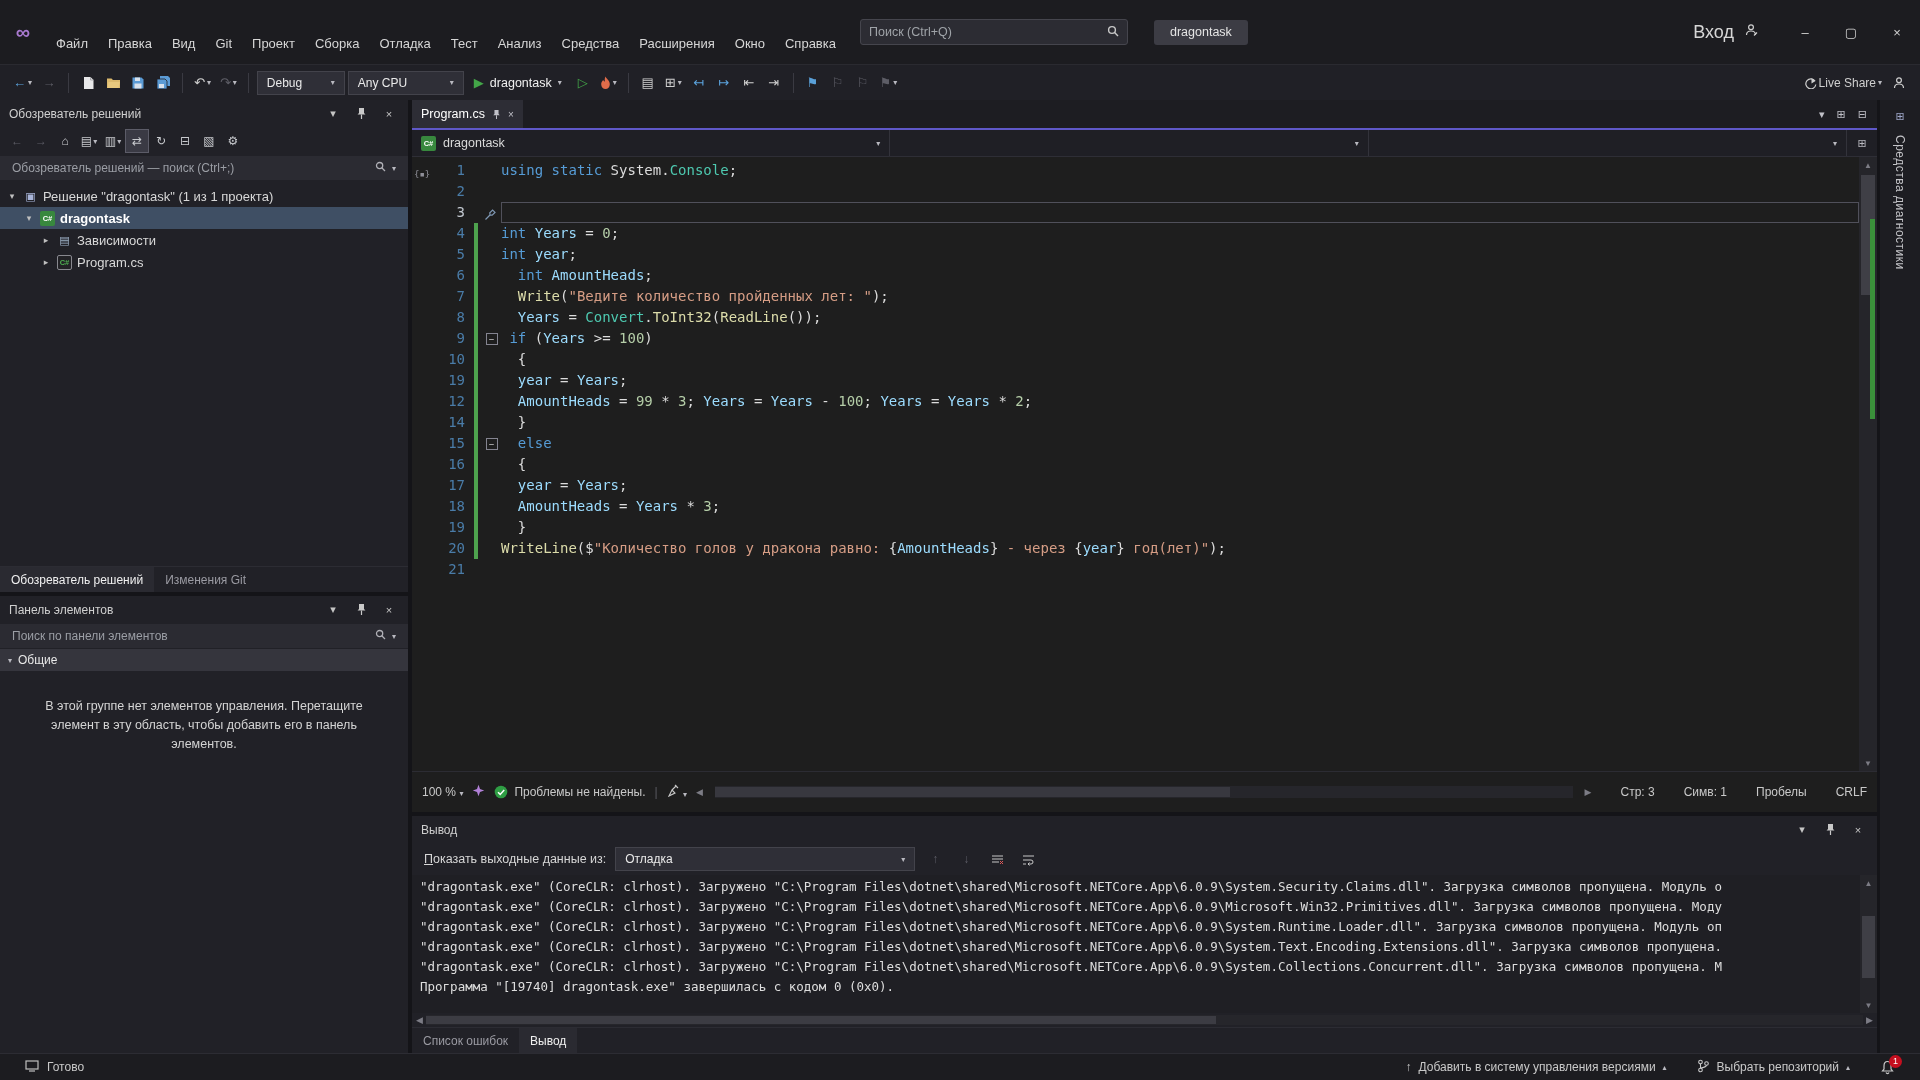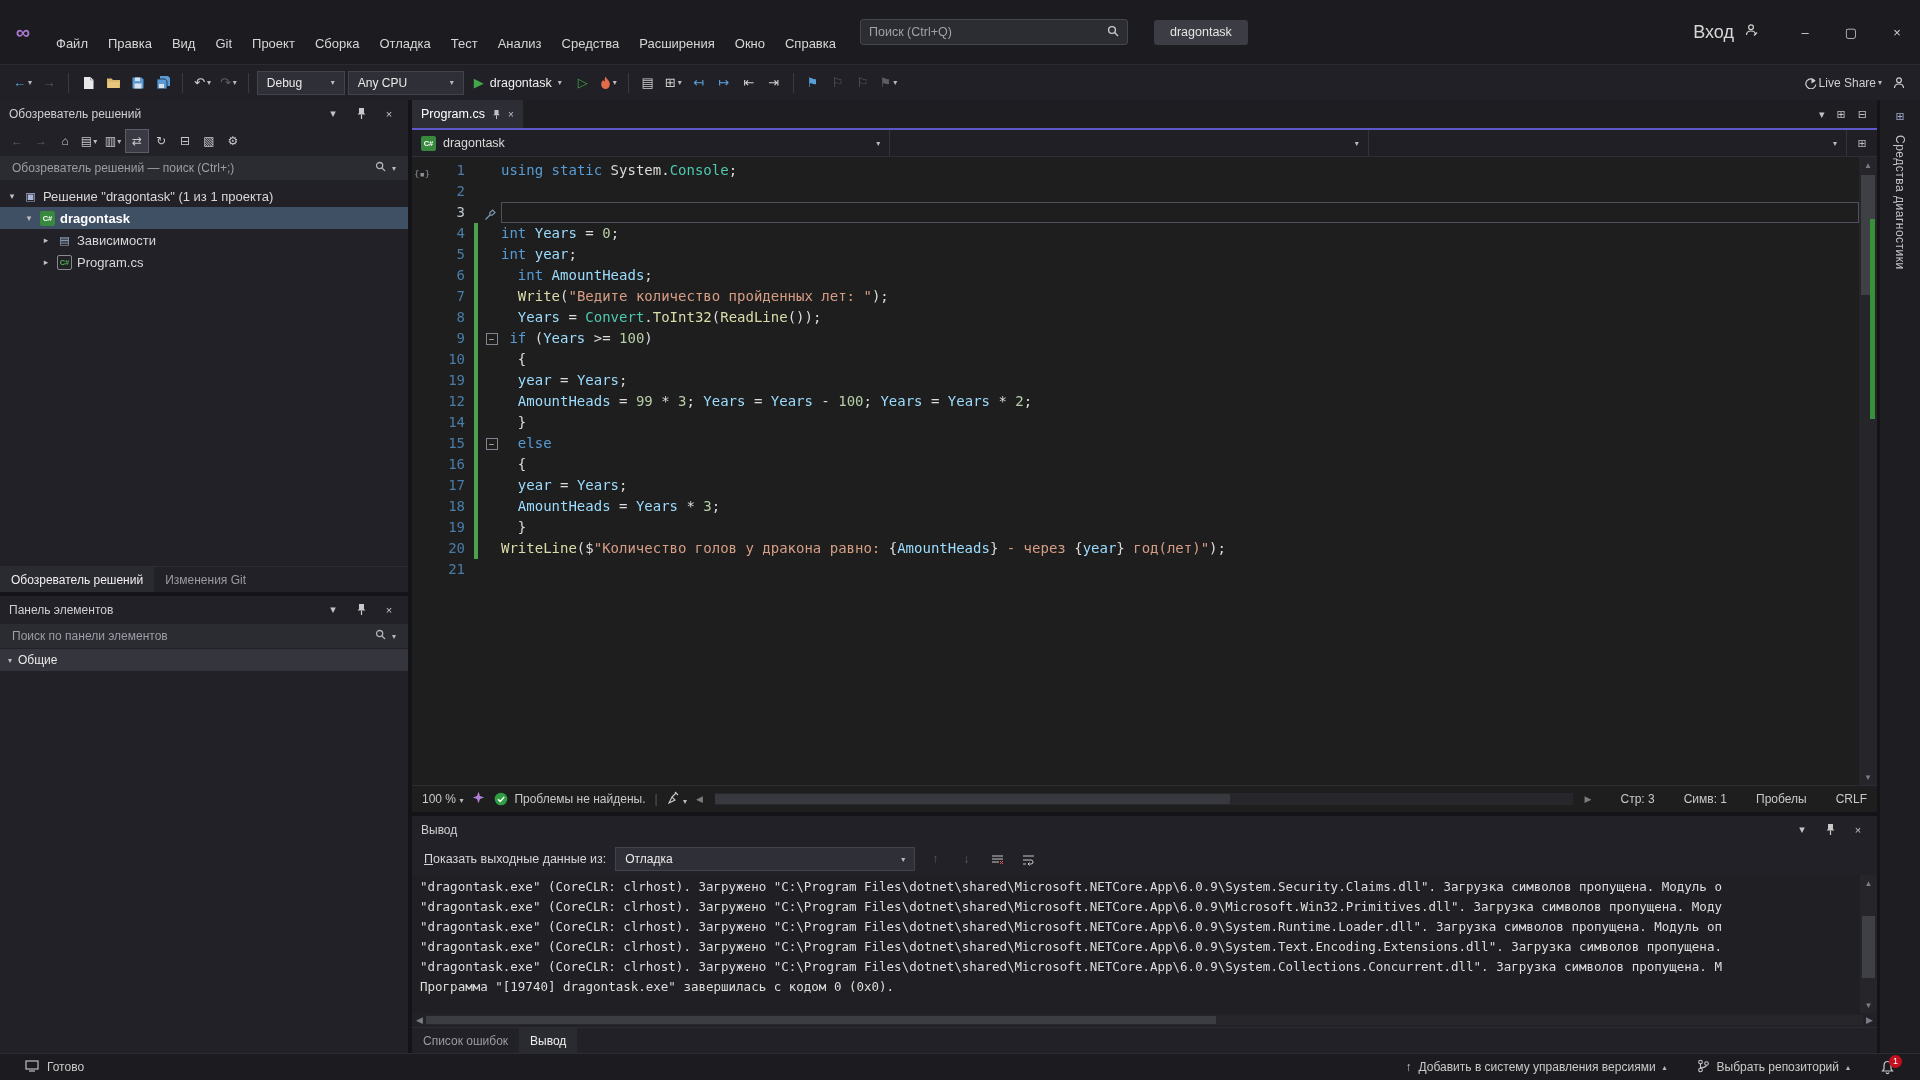--- a/index.html
+++ b/index.html
@@ -85,21 +85,21 @@
   .cfold{flex:0 0 19px;position:relative;display:flex;align-items:center;justify-content:center;}
   .foldbox{width:12px;height:12px;border:1px solid #848490;color:#c8c8c8;font-size:9px;line-height:10px;text-align:center;background:#1e1e1e;}
   .screwico{position:absolute;left:2px;top:4px;}
   .ctext{flex:1;white-space:pre;color:#dcdcdc;}
   .ctext.cursorline{outline:1px solid #50505a;outline-offset:-1px;}
   .tk-kw{color:#569cd6}.tk-ty{color:#4ec9b0}.tk-id{color:#9cdcfe}.tk-me{color:#dcdcaa}.tk-nu{color:#b5cea8}.tk-st{color:#d69d85}.tk-pl{color:#dcdcdc}
   .vscroll{flex:0 0 18px;background:#25252a;position:relative;}
   .vsarrow{position:absolute;left:0;width:100%;height:16px;display:flex;align-items:center;justify-content:center;font-size:8px;color:#7c7c85;}
   .vsthumb{position:absolute;left:2px;right:2px;top:18px;height:120px;background:#3f3f46;}
   .vsmark{position:absolute;right:2px;width:5px;top:62px;height:200px;background:#3a8f3a;}
-  .estatus{flex:0 0 26px;display:flex;align-items:center;background:#1e1e1e;border-top:1px solid #2c2c33;font-size:12px;color:#c9c9c9;padding:5px 10px;gap:9px;}
+  .estatus{flex:0 0 26px;display:flex;align-items:center;background:#1e1e1e;border-top:1px solid #2c2c33;font-size:12px;color:#c9c9c9;padding:12px 10px;gap:9px;}
   .hsarrow{font-size:9px;color:#7c7c85;}
   .hstrack{flex:1;height:12px;background:#26262b;position:relative;margin:0 3px;}
   .hsthumb{position:absolute;left:0;top:1px;height:10px;width:60%;background:#38383f;}
   .stat{margin-left:20px;}
 
   
   .output{flex:0 0 237px;display:flex;flex-direction:column;background:#212127;}
   .otool{flex:0 0 32px;display:flex;align-items:center;gap:9px;padding:0 12px;font-size:12.5px;color:#d6d6d6;}
   .ulchar{text-decoration:underline;}
   .obody{flex:1;display:flex;min-height:0;background:#1f1f24;}
@@ -343,20 +343,21 @@
           <span><svg width="11" height="11">
                 <circle cx="4.6" cy="4.6" r="3.1" fill="none" stroke="#b0b0b6" stroke-width="1.3"></circle>
                 <line x1="7" y1="7" x2="10" y2="10" stroke="#b0b0b6" stroke-width="1.3"></line>
               </svg></span>
           <span class="caret">▾</span>
         </div>
         <div class="group">
           <span class="caret">▾</span>
           <span>Общие</span>
         </div>
+        <div class="emptymsg">В этой группе нет элементов управления. Перетащите элемент в эту область, чтобы добавить его в панель элементов.</div>
       </div>
     </div>
 
     <div class="rightcol">
       <div class="centercol">
 
         <div class="editor">
           <div class="tabstrip">
             <div class="etab">
               <span>Program.cs</span>

